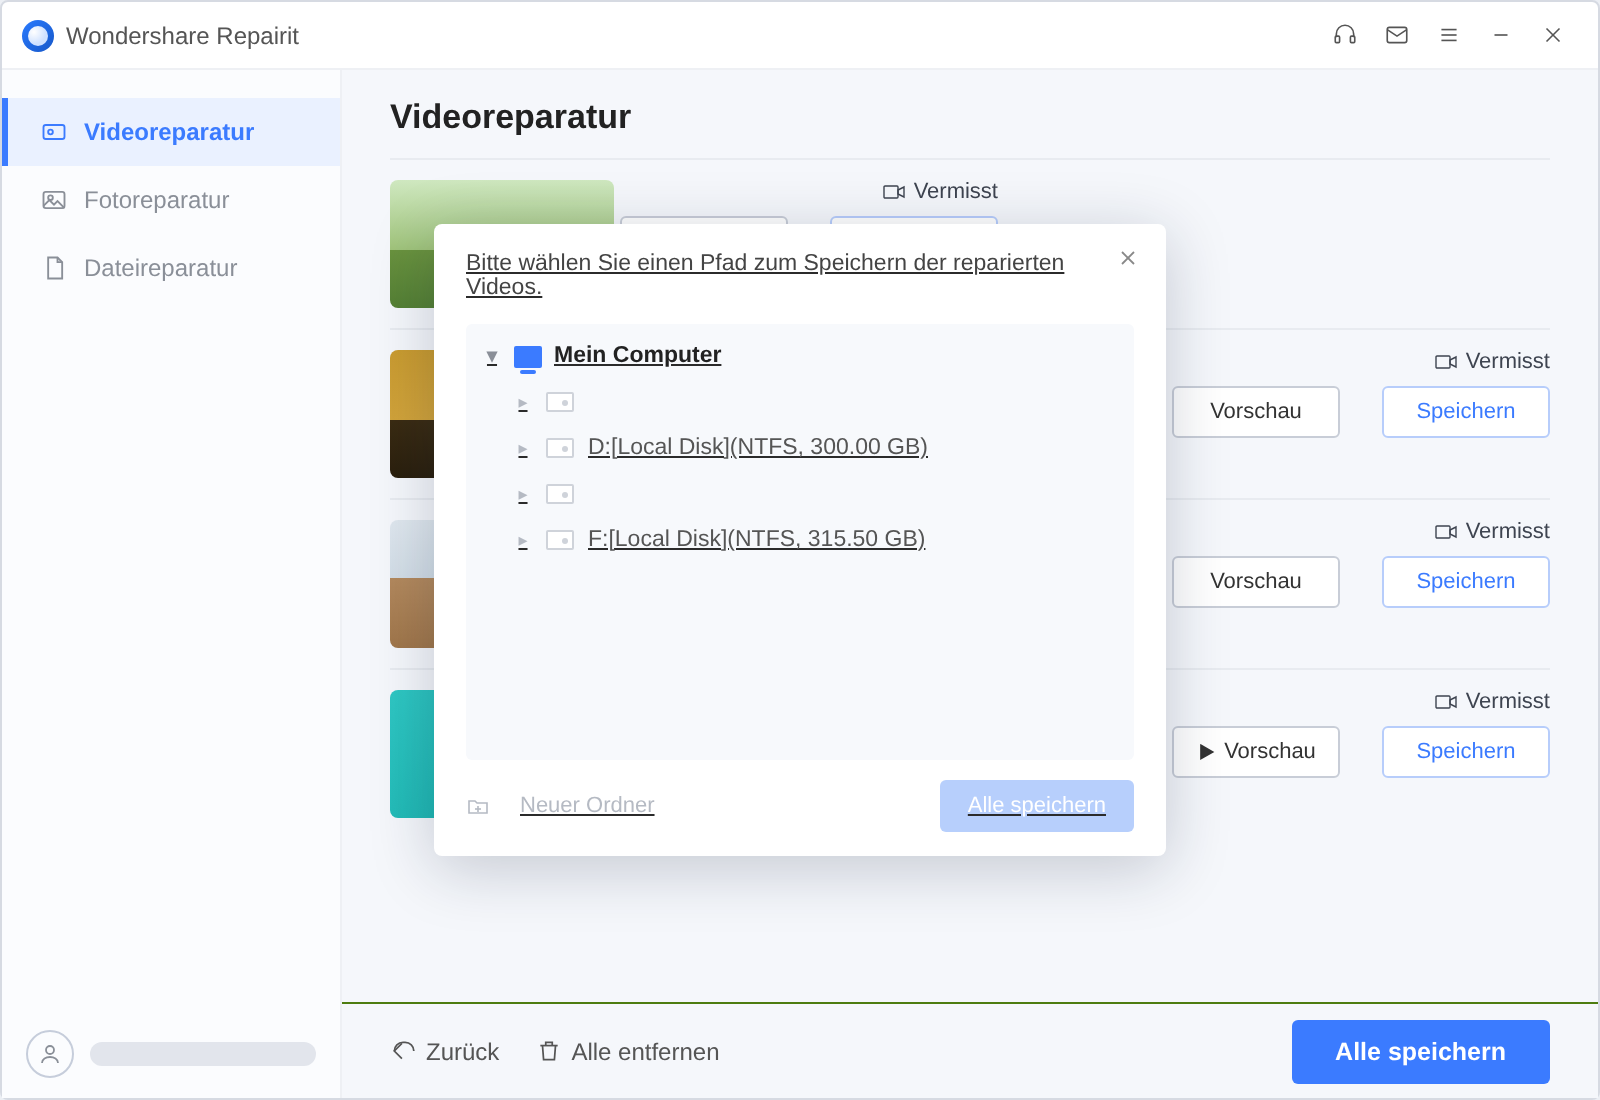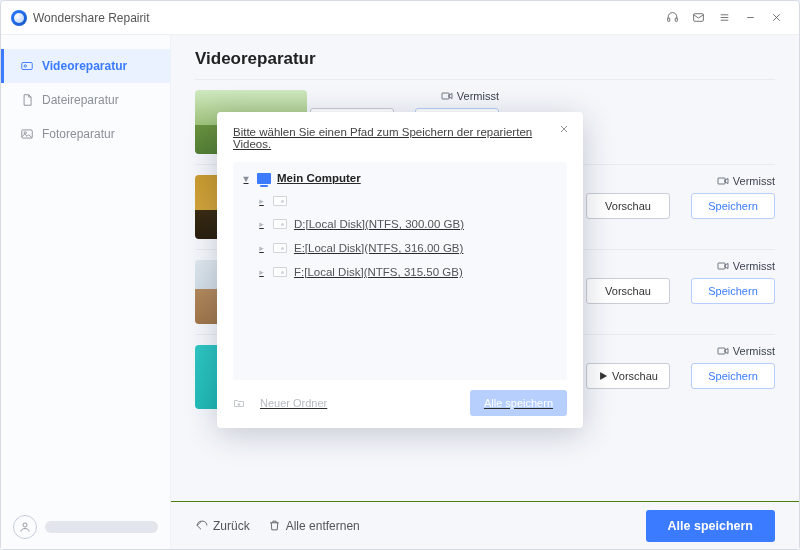--- a/index.html
+++ b/index.html
@@ -134,32 +134,32 @@
       <div class="nav">
         <div class="nav-item active">
           <svg viewBox="0 0 24 24">
               <rect x="3" y="6" width="18" height="12" rx="2"></rect>
               <circle cx="9" cy="12" r="2"></circle>
             </svg>
           <span>Videoreparatur</span>
         </div>
         <div class="nav-item">
           <svg viewBox="0 0 24 24">
-              <path d="M7 3h8l4 4v14H7z"></path>
-              <path d="M15 3v4h4"></path>
-            </svg>
-          <span>Dateireparatur</span>
-        </div>
-        <div class="nav-item">
-          <svg viewBox="0 0 24 24">
               <rect x="3" y="5" width="18" height="14" rx="2"></rect>
               <circle cx="9" cy="10" r="2"></circle>
               <path d="M3 17l5-5 4 4 3-3 6 6"></path>
             </svg>
           <span>Fotoreparatur</span>
+        </div>
+        <div class="nav-item">
+          <svg viewBox="0 0 24 24">
+              <path d="M7 3h8l4 4v14H7z"></path>
+              <path d="M15 3v4h4"></path>
+            </svg>
+          <span>Dateireparatur</span>
         </div>
       </div>
       <div class="sidebar-bottom">
         <div class="avatar">
             <svg viewBox="0 0 24 24">
               <circle cx="12" cy="8" r="4"></circle>
               <path d="M4 21c0-4 4-6 8-6s8 2 8 6"></path>
             </svg>
           </div>
         <div class="username"></div>
@@ -311,21 +311,20 @@
           <span class="drive-ico"></span>
         </div>
         <div class="drive">
           <span class="chev">▸</span>
           <span class="drive-ico"></span>
           <span>D:[Local Disk](NTFS, 300.00  GB)</span>
         </div>
         <div class="drive">
           <span class="chev">▸</span>
           <span class="drive-ico"></span>
-          <span>E:[Local Disk](NTFS, 316.00  GB)</span>
         </div>
         <div class="drive">
           <span class="chev">▸</span>
           <span class="drive-ico"></span>
           <span>F:[Local Disk](NTFS, 315.50  GB)</span>
         </div>
       </div>
       <div class="modal-footer">
         <div class="new-folder">
           <svg viewBox="0 0 24 24">

